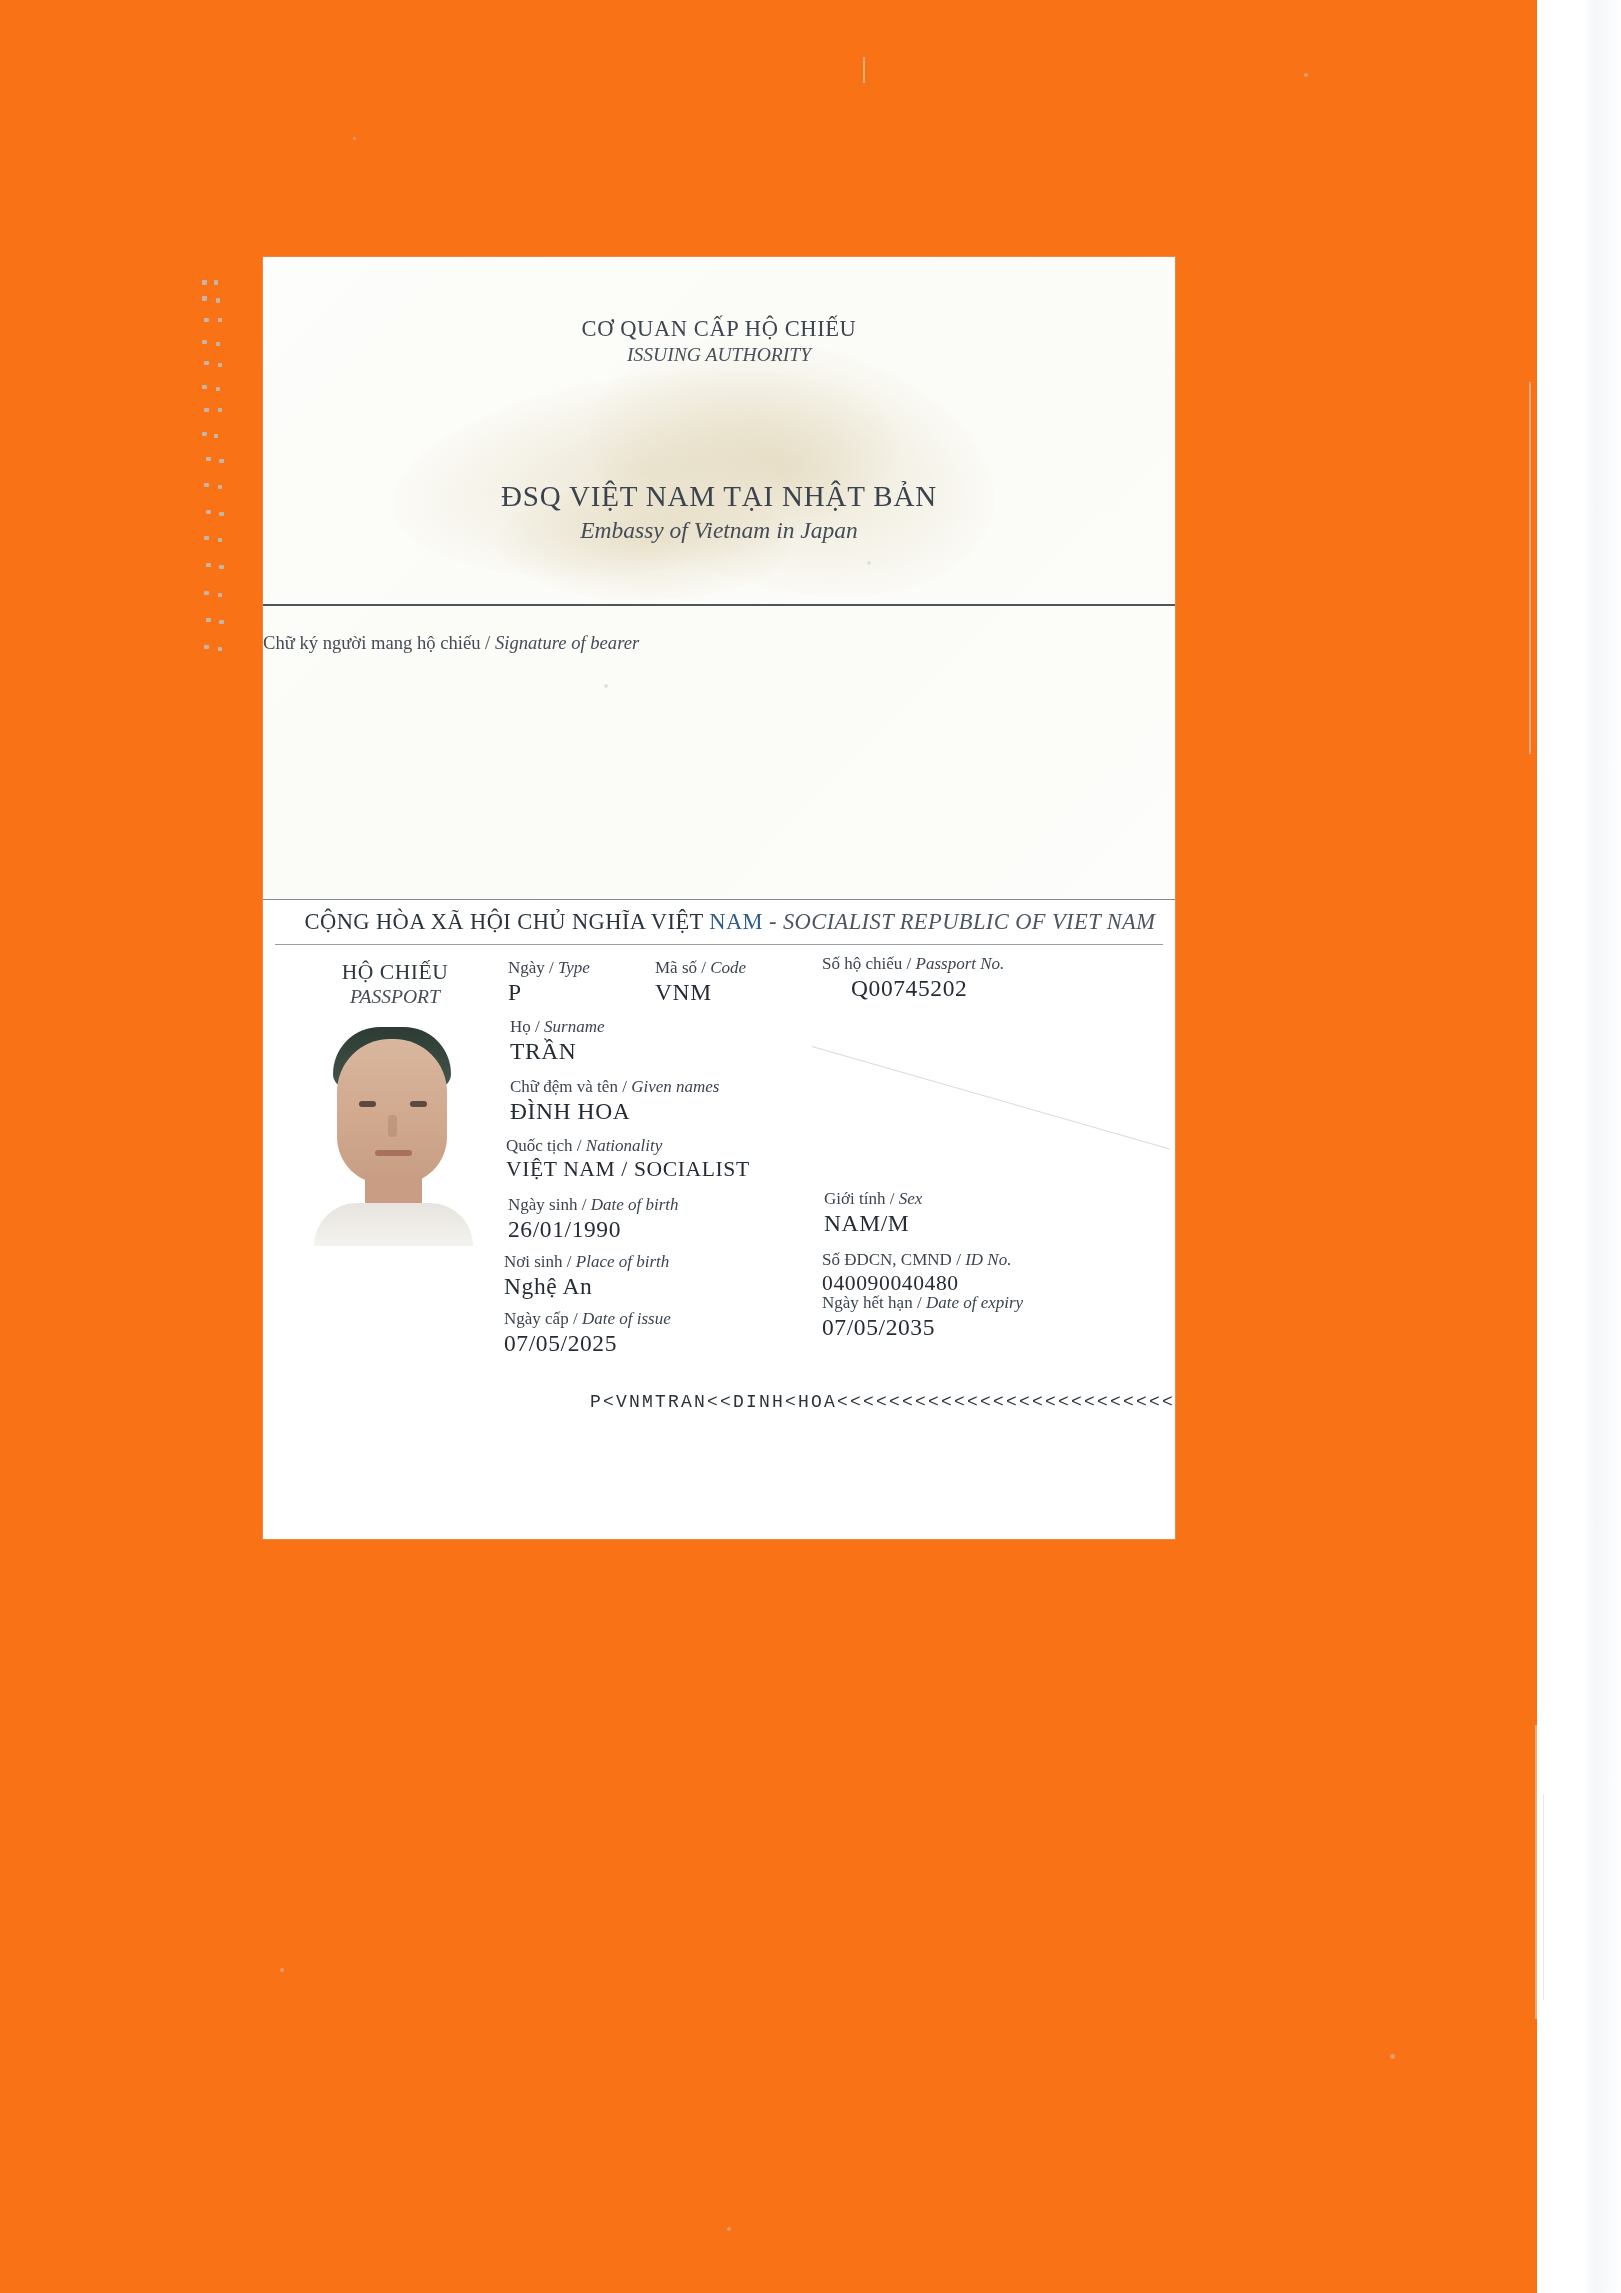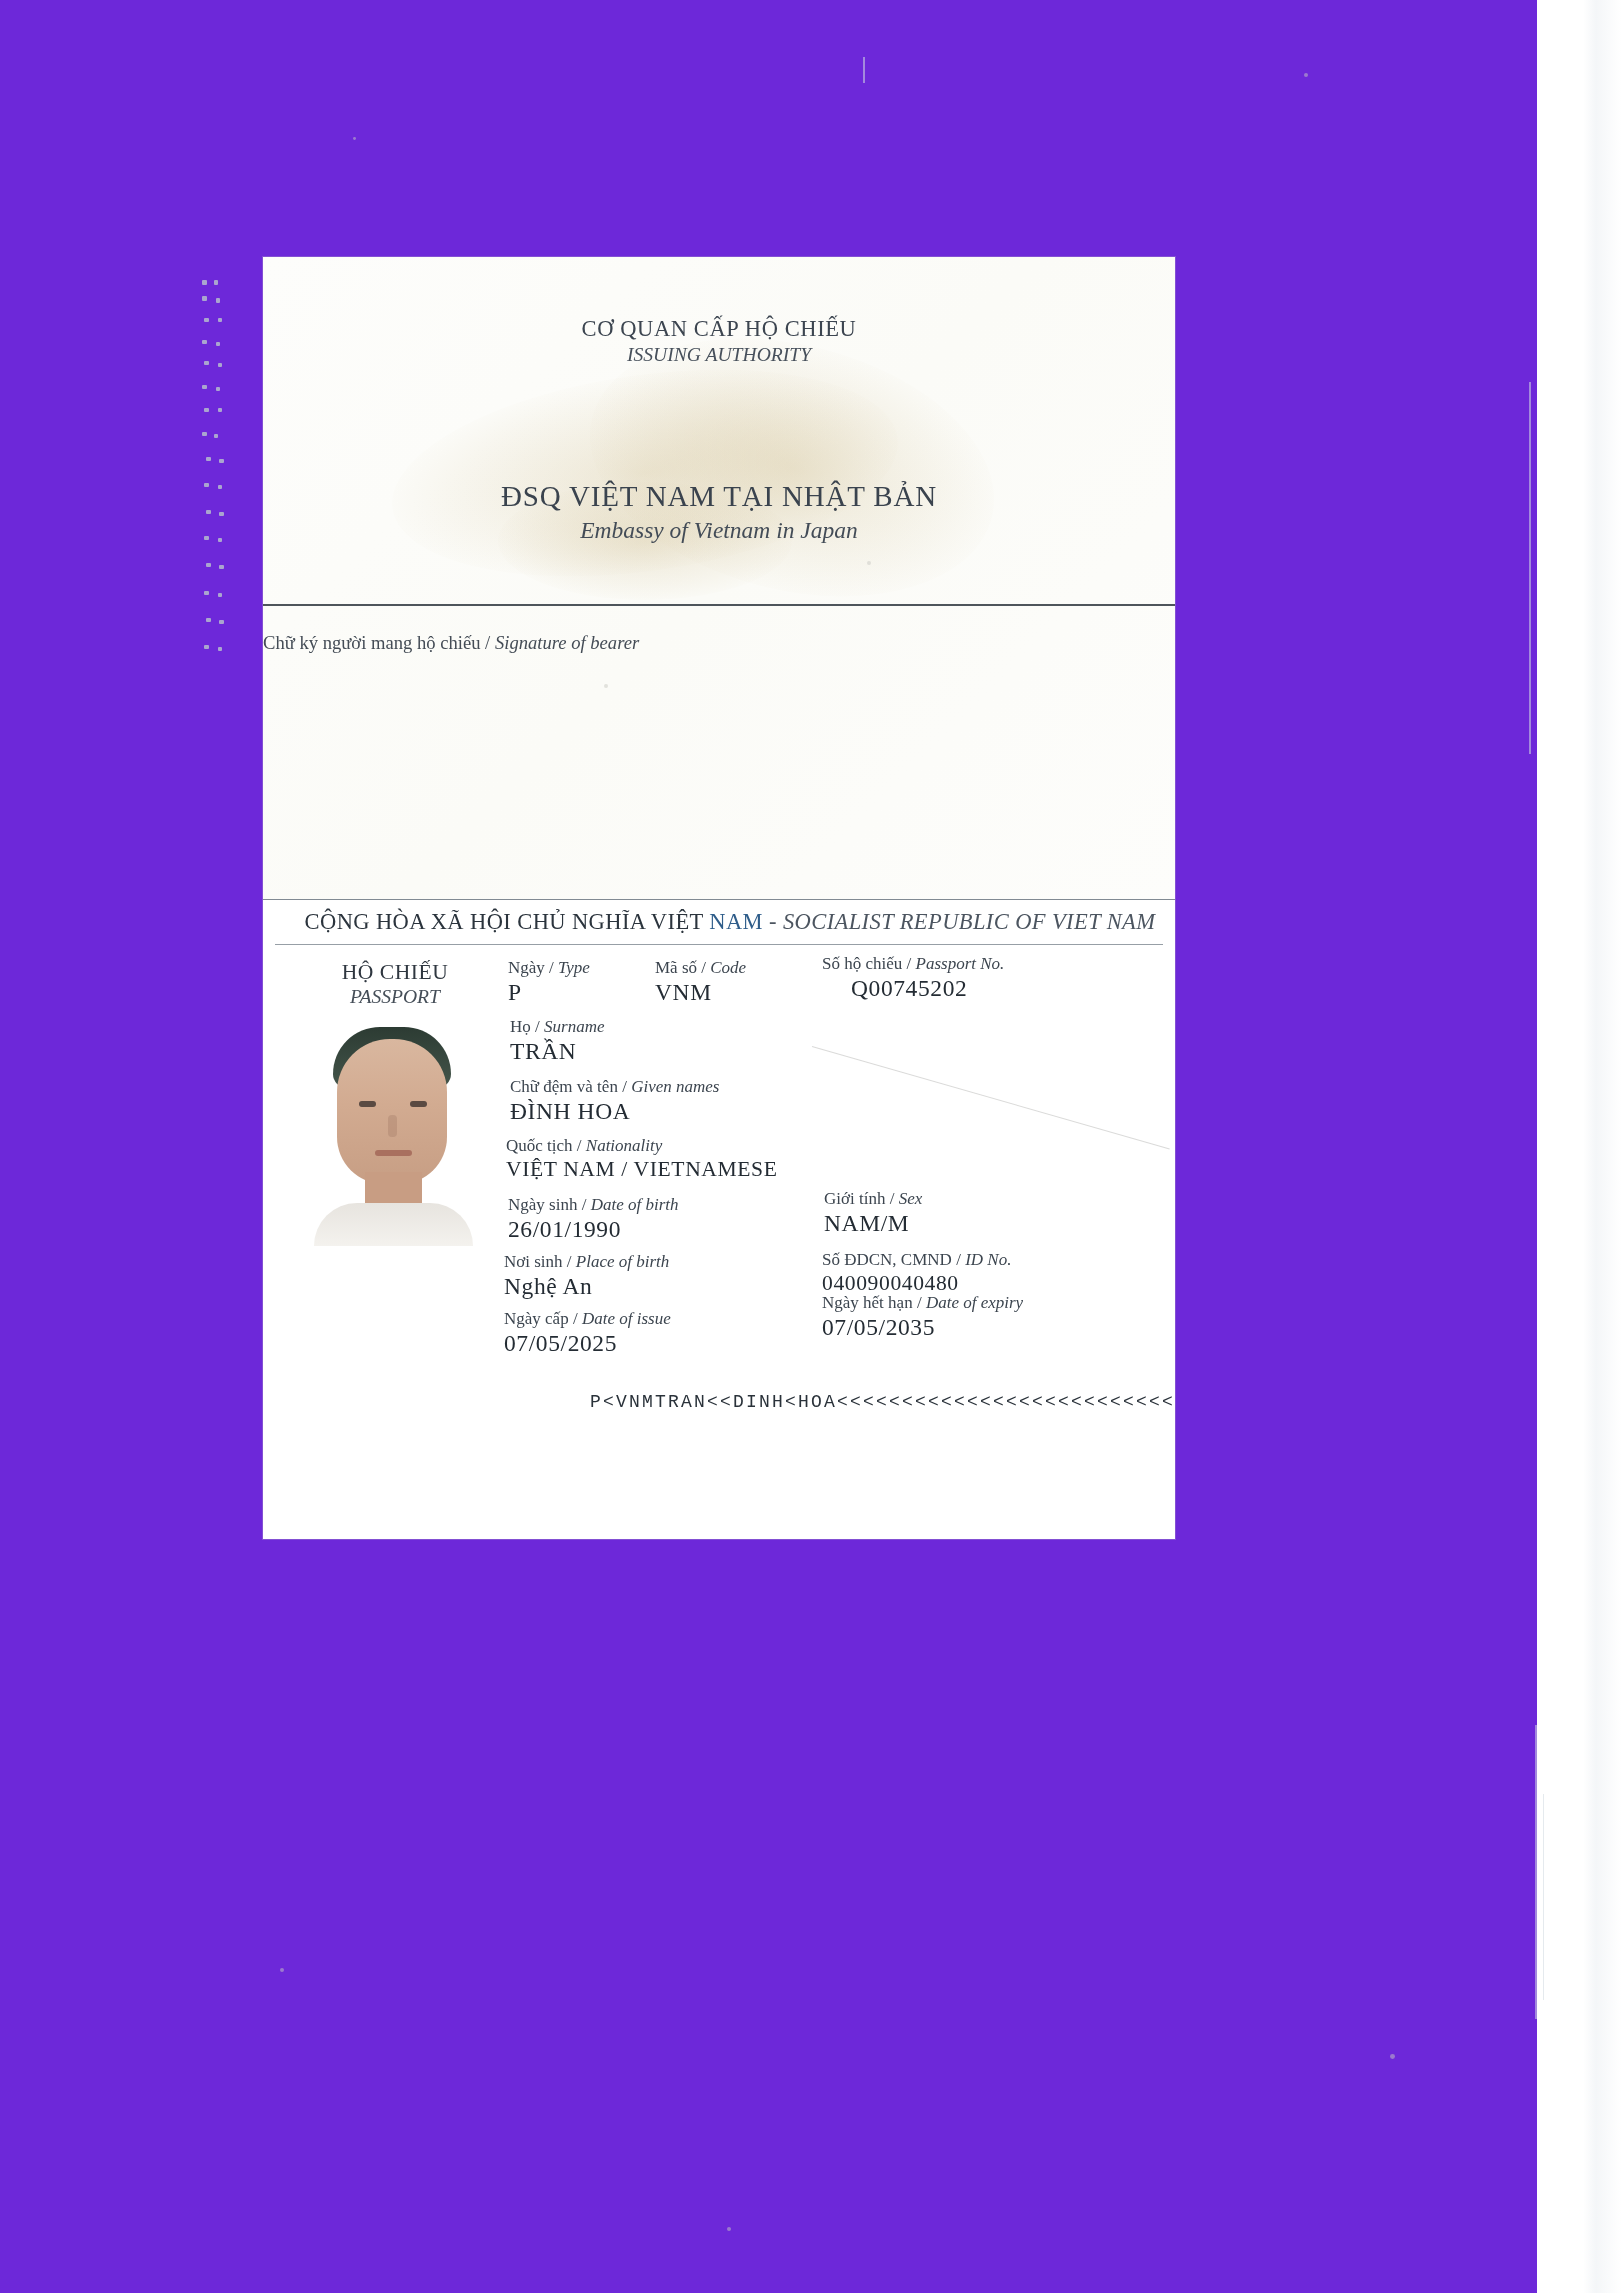--- a/index.html
+++ b/index.html
@@ -13,21 +13,21 @@
     position: relative;
     font-family: "Liberation Serif", serif;
     color: #1a1a1a;
     overflow: hidden;
   }
 
   
   .scan-page {
     position: absolute;
     inset: 0;
-    background: #6d28d9;
+    background: #f97316;
   }
   .scan-edge-right {
     position: absolute;
     top: 0;
     right: 0;
     width: 84px;
     height: 2294px;
     background: linear-gradient(to right, #ffffff 0%, #ffffff 55%, #f4f6f8 70%, #ffffff 100%);
   }
   .scan-line {
@@ -417,21 +417,21 @@
         <div class="lbl">
           <span>Chữ đệm và tên</span> / <i>Given names</i>
         </div>
         <div class="val">ĐÌNH HOA</div>
       </div>
 
       <div class="fld" style="left:243px; top:237px;">
         <div class="lbl">
           <span>Quốc tịch</span> / <i>Nationality</i>
         </div>
-        <div class="val sm">VIỆT NAM / VIETNAMESE</div>
+        <div class="val sm">VIỆT NAM / SOCIALIST</div>
       </div>
 
       <div class="fld" style="left:245px; top:296px;">
         <div class="lbl">
           <span>Ngày sinh</span> / <i>Date of birth</i>
         </div>
         <div class="val">26/01/1990</div>
       </div>
 
       <div class="fld" style="left:561px; top:290px;">

